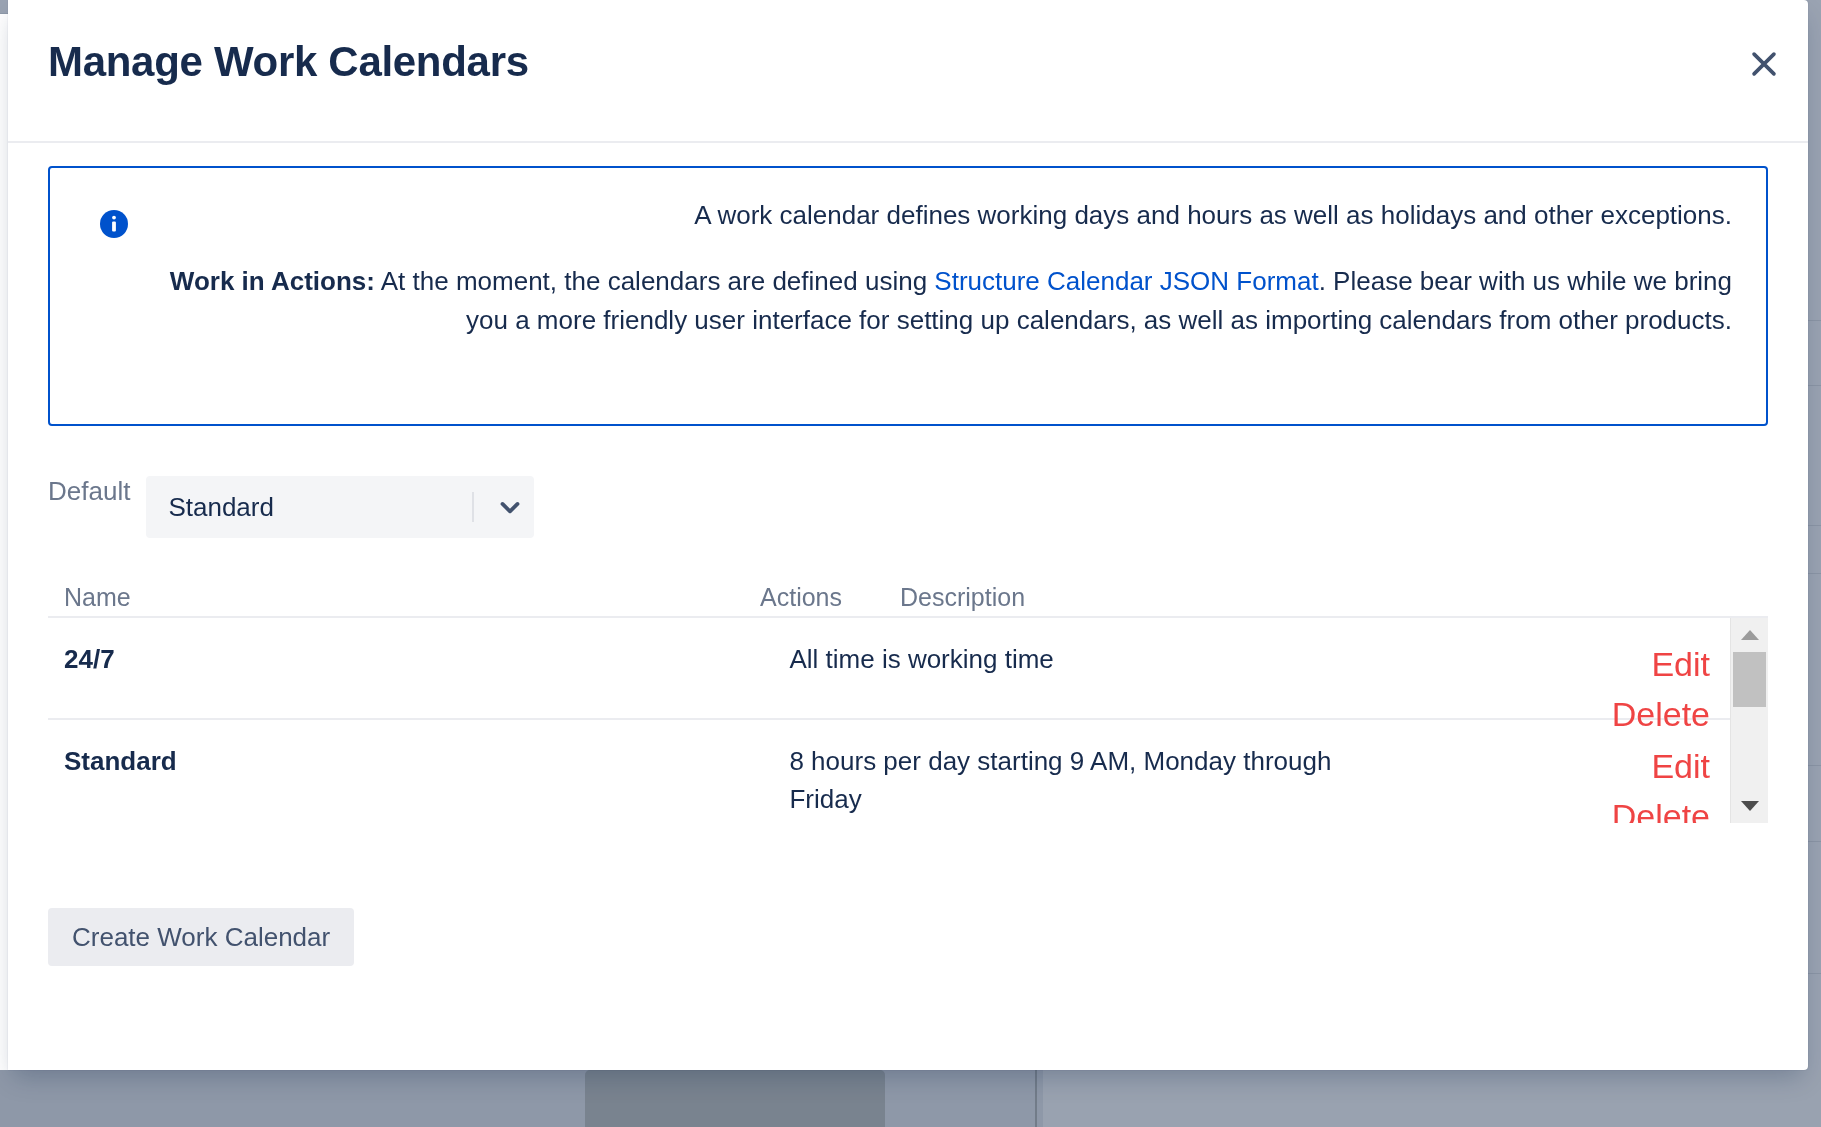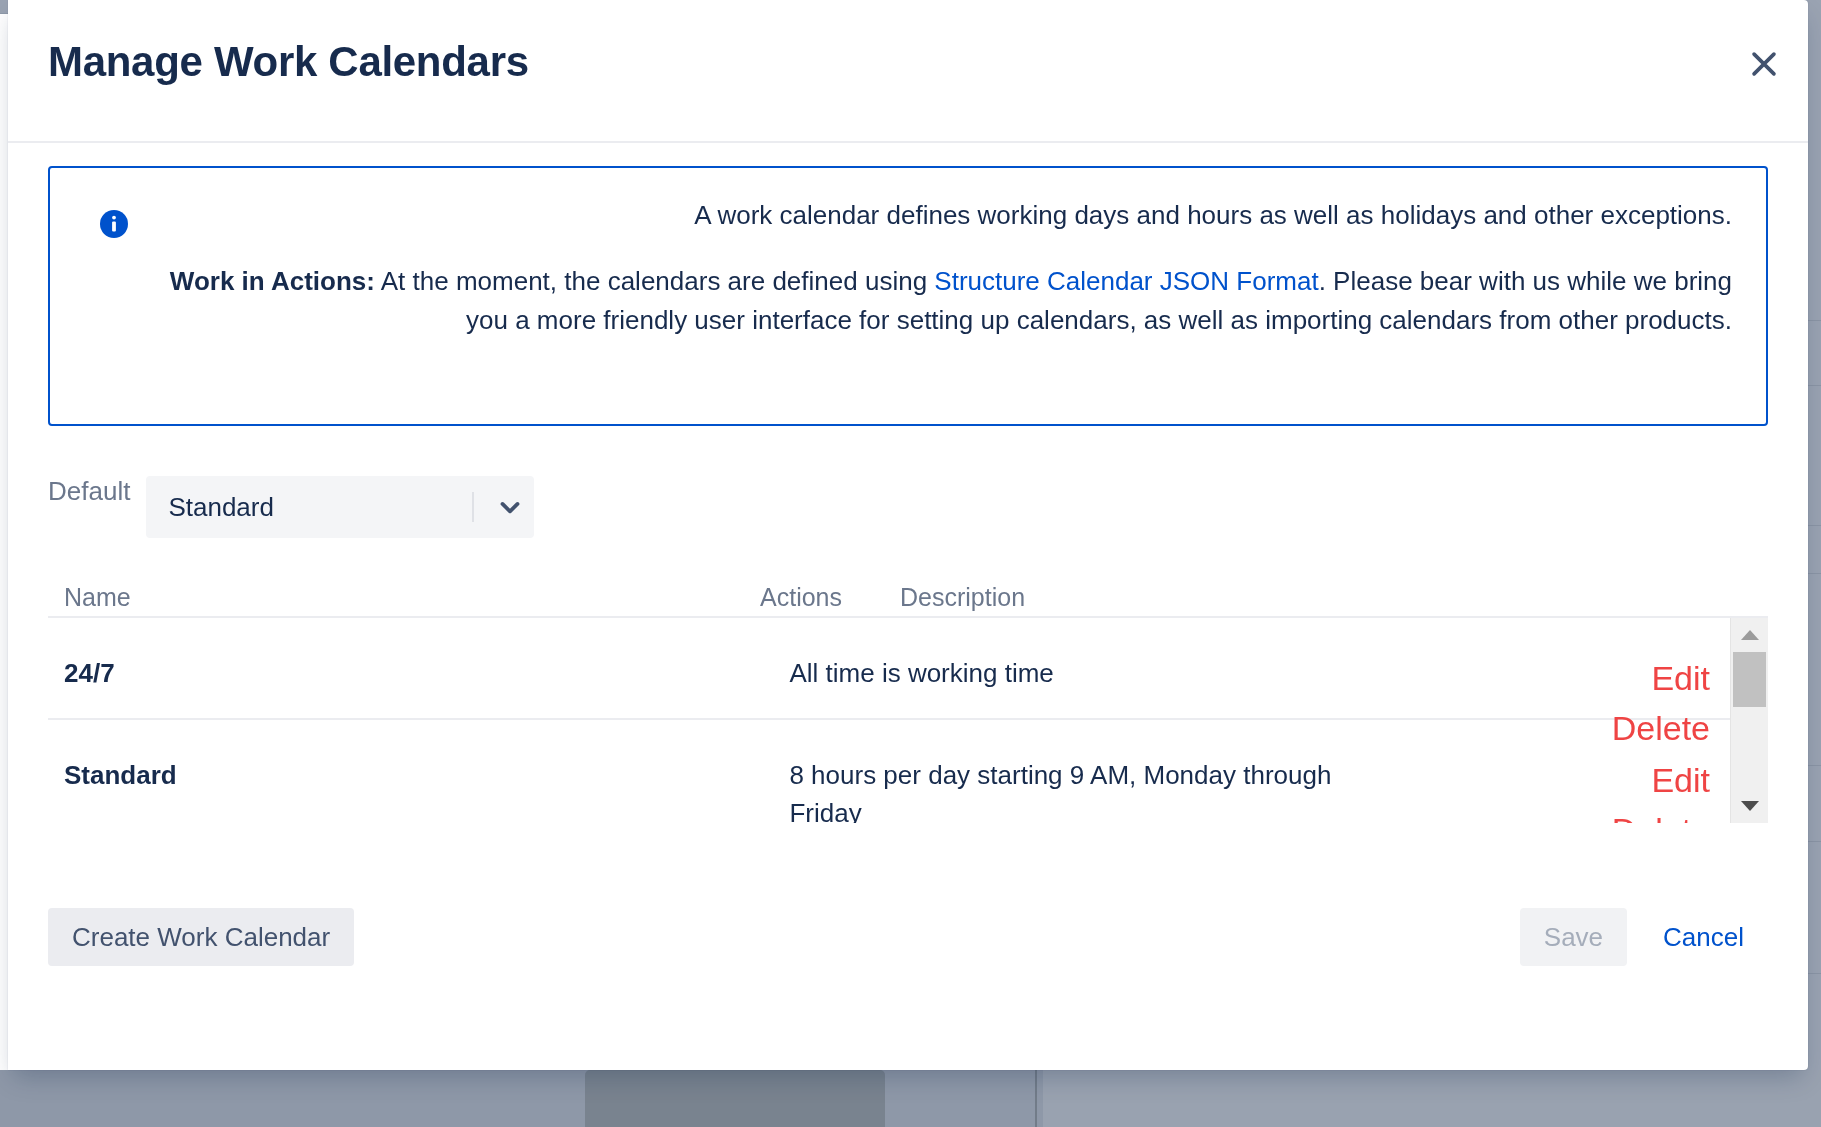--- a/index.html
+++ b/index.html
@@ -280,21 +280,21 @@
 
   .cal-tbody {
     position: relative;
     border-top: 2px solid #ebecf0;
     height: 205px;
     overflow: hidden;
   }
   .cal-row {
     display: flex;
     align-items: flex-start;
-    padding-top: 36px;
+    padding-top: 22px;
     height: 100px;
     box-sizing: border-box;
   }
   .cal-row + .cal-row { border-top: 2px solid #ebecf0; }
   .cell {
     font-size: 26px;
     color: #172b4d;
     line-height: 1.47;
   }
   .cell-name { font-weight: 700; }
@@ -511,18 +511,14 @@
             </svg>
           </div>
         </div>
 
       </div>
     </div>
   </div>
 
   <div class="modal-footer">
     <button class="btn btn-standard">Create Work Calendar</button>
-    <div class="footer-right">
-      <button class="btn btn-disabled" disabled="">Save</button>
-      <button class="btn btn-link">Cancel</button>
-    </div>
   </div>
 </div>
 
 </body></html>

